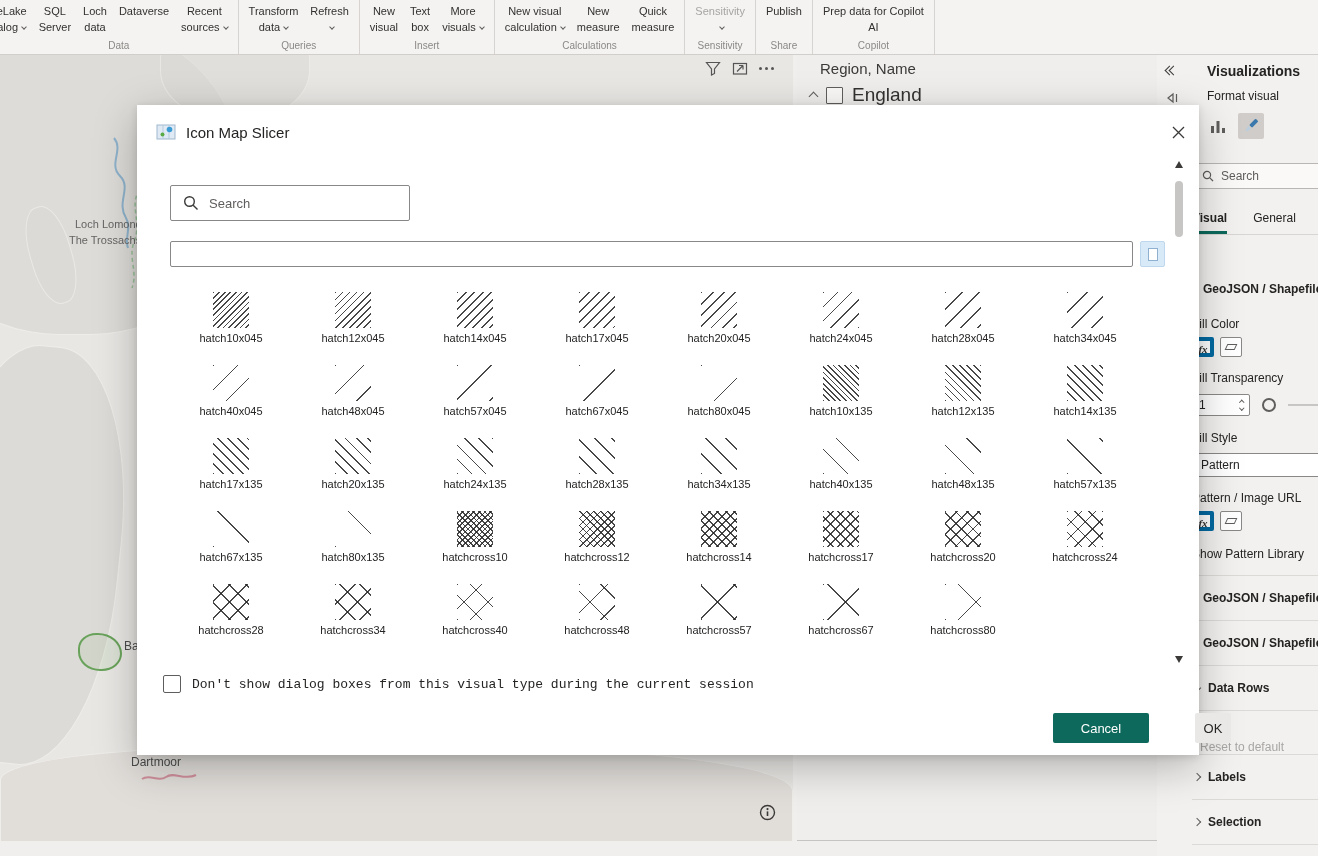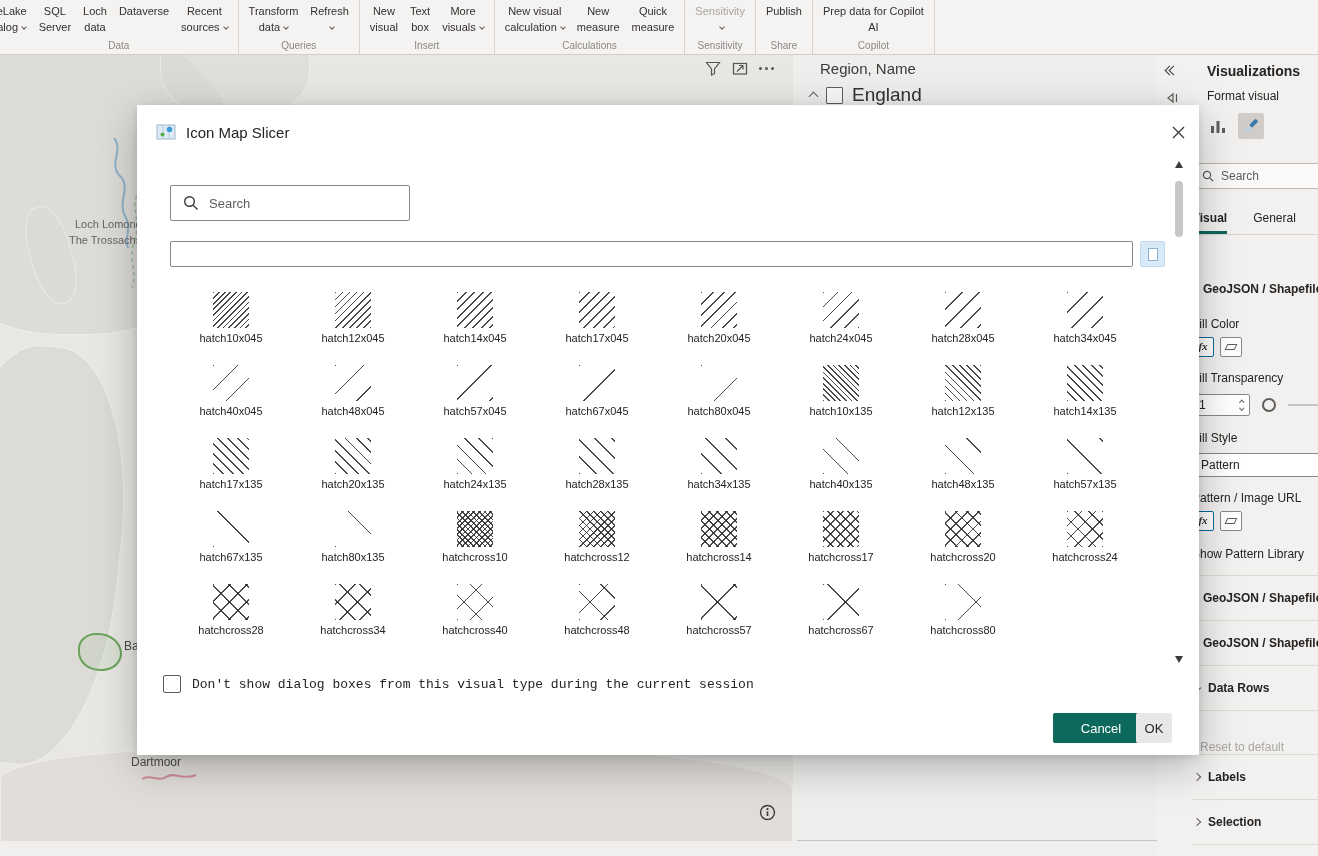--- a/index.html
+++ b/index.html
@@ -76,21 +76,21 @@
   .tabs-row { margin-top:22px; display:flex; gap:26px; width:160px; border-bottom:1px solid #d8d5d2; }
   .tab { font-size:12px; color:#252423; padding-bottom:6px; cursor:pointer; }
   .tab.selected { font-weight:700; border-bottom:3px solid #0c695c; }
   .pane-section { border-top:1px solid #dcdad7; }
   .pane-section.first { border-top:none; }
   .card-header { height:44px; display:flex; align-items:center; gap:8px; font-size:12px; font-weight:700;
                  color:#252423; white-space:nowrap; overflow:hidden; cursor:pointer; padding-left:2px; }
   .pane-section.first .card-header { height:68px; padding-top:40px; }
   .field-label { font-size:12px; color:#252423; margin:14px 0 6px; white-space:nowrap; }
   .fxrow { display:flex; gap:6px; margin:6px 0 0; }
-  .fx-btn { width:22px; height:20px; border:1px solid #0369a1; border-radius:2px; background:#fff;
+  .fx-btn { width:22px; height:20px; border:4px solid #0369a1; border-radius:2px; background:#fff;
             font:italic 700 11px/17px "Liberation Serif",serif; color:#323130; text-align:center; cursor:pointer; }
   .eraser-btn { width:22px; height:20px; border:1px solid #8a8886; border-radius:2px; background:#fff;
                 display:grid; place-items:center; cursor:pointer; }
   .eraser-shape { width:10px; height:6px; border:1px solid #605e5c; transform:skewX(-25deg); display:block; }
   .sliderrow { display:flex; align-items:center; gap:12px; margin-top:8px; height:24px; }
   .num-input { width:58px; height:22px; border:1px solid #8a8886; border-radius:2px; background:#fff;
                display:flex; align-items:center; }
   .num-val { flex:1; font-size:12px; color:#252423; padding-left:6px; }
   .spinners { width:14px; display:flex; flex-direction:column; align-items:center; gap:2px; cursor:pointer; }
   .knob { width:14px; height:14px; border:2px solid #605e5c; border-radius:50%; background:#f3f1ef; cursor:pointer; }
@@ -126,21 +126,21 @@
             border-left:4.5px solid transparent; border-right:4.5px solid transparent; border-bottom:7px solid #3b3a39; cursor:pointer; }
   .tri-down { position:absolute; bottom:0; left:2px; width:0; height:0;
               border-left:4.5px solid transparent; border-right:4.5px solid transparent; border-top:7px solid #3b3a39; cursor:pointer; }
   .scroll-thumb { position:absolute; top:20px; left:2px; width:8px; height:56px; background:#c8c6c4; border-radius:4px; cursor:pointer; }
   .dlg-checkrow { position:absolute; left:26px; top:570px; display:flex; align-items:center; gap:11px;font-family:Liberation Mono, monospace; }
   .dlg-checkbox { width:18px; height:18px; border:1.6px solid #5f5d5b; border-radius:2px; background:#fff; cursor:pointer; }
   .dlg-checklabel { font-size:13px; color:#252423; }
   .dlg-btn { position:absolute; top:608px; height:30px; display:grid; place-items:center; font-size:13px;
              border-radius:2px; cursor:pointer; }
   .dlg-cancel { left:916px; width:96px; background:#0c695c; color:#fff; }
-  .dlg-ok { left:999px; width:36px; background:#e9e8e7; color:#252423; }
+  .dlg-ok { left:1058px; width:36px; background:#e9e8e7; color:#252423; }
 </style>
 </head>
 <body>
 
 <div class="screen">
 
   <header class="ribbon">
     <div class="rb-groups">
         <div class="rb-group">
           <div class="rb-btnrow">

